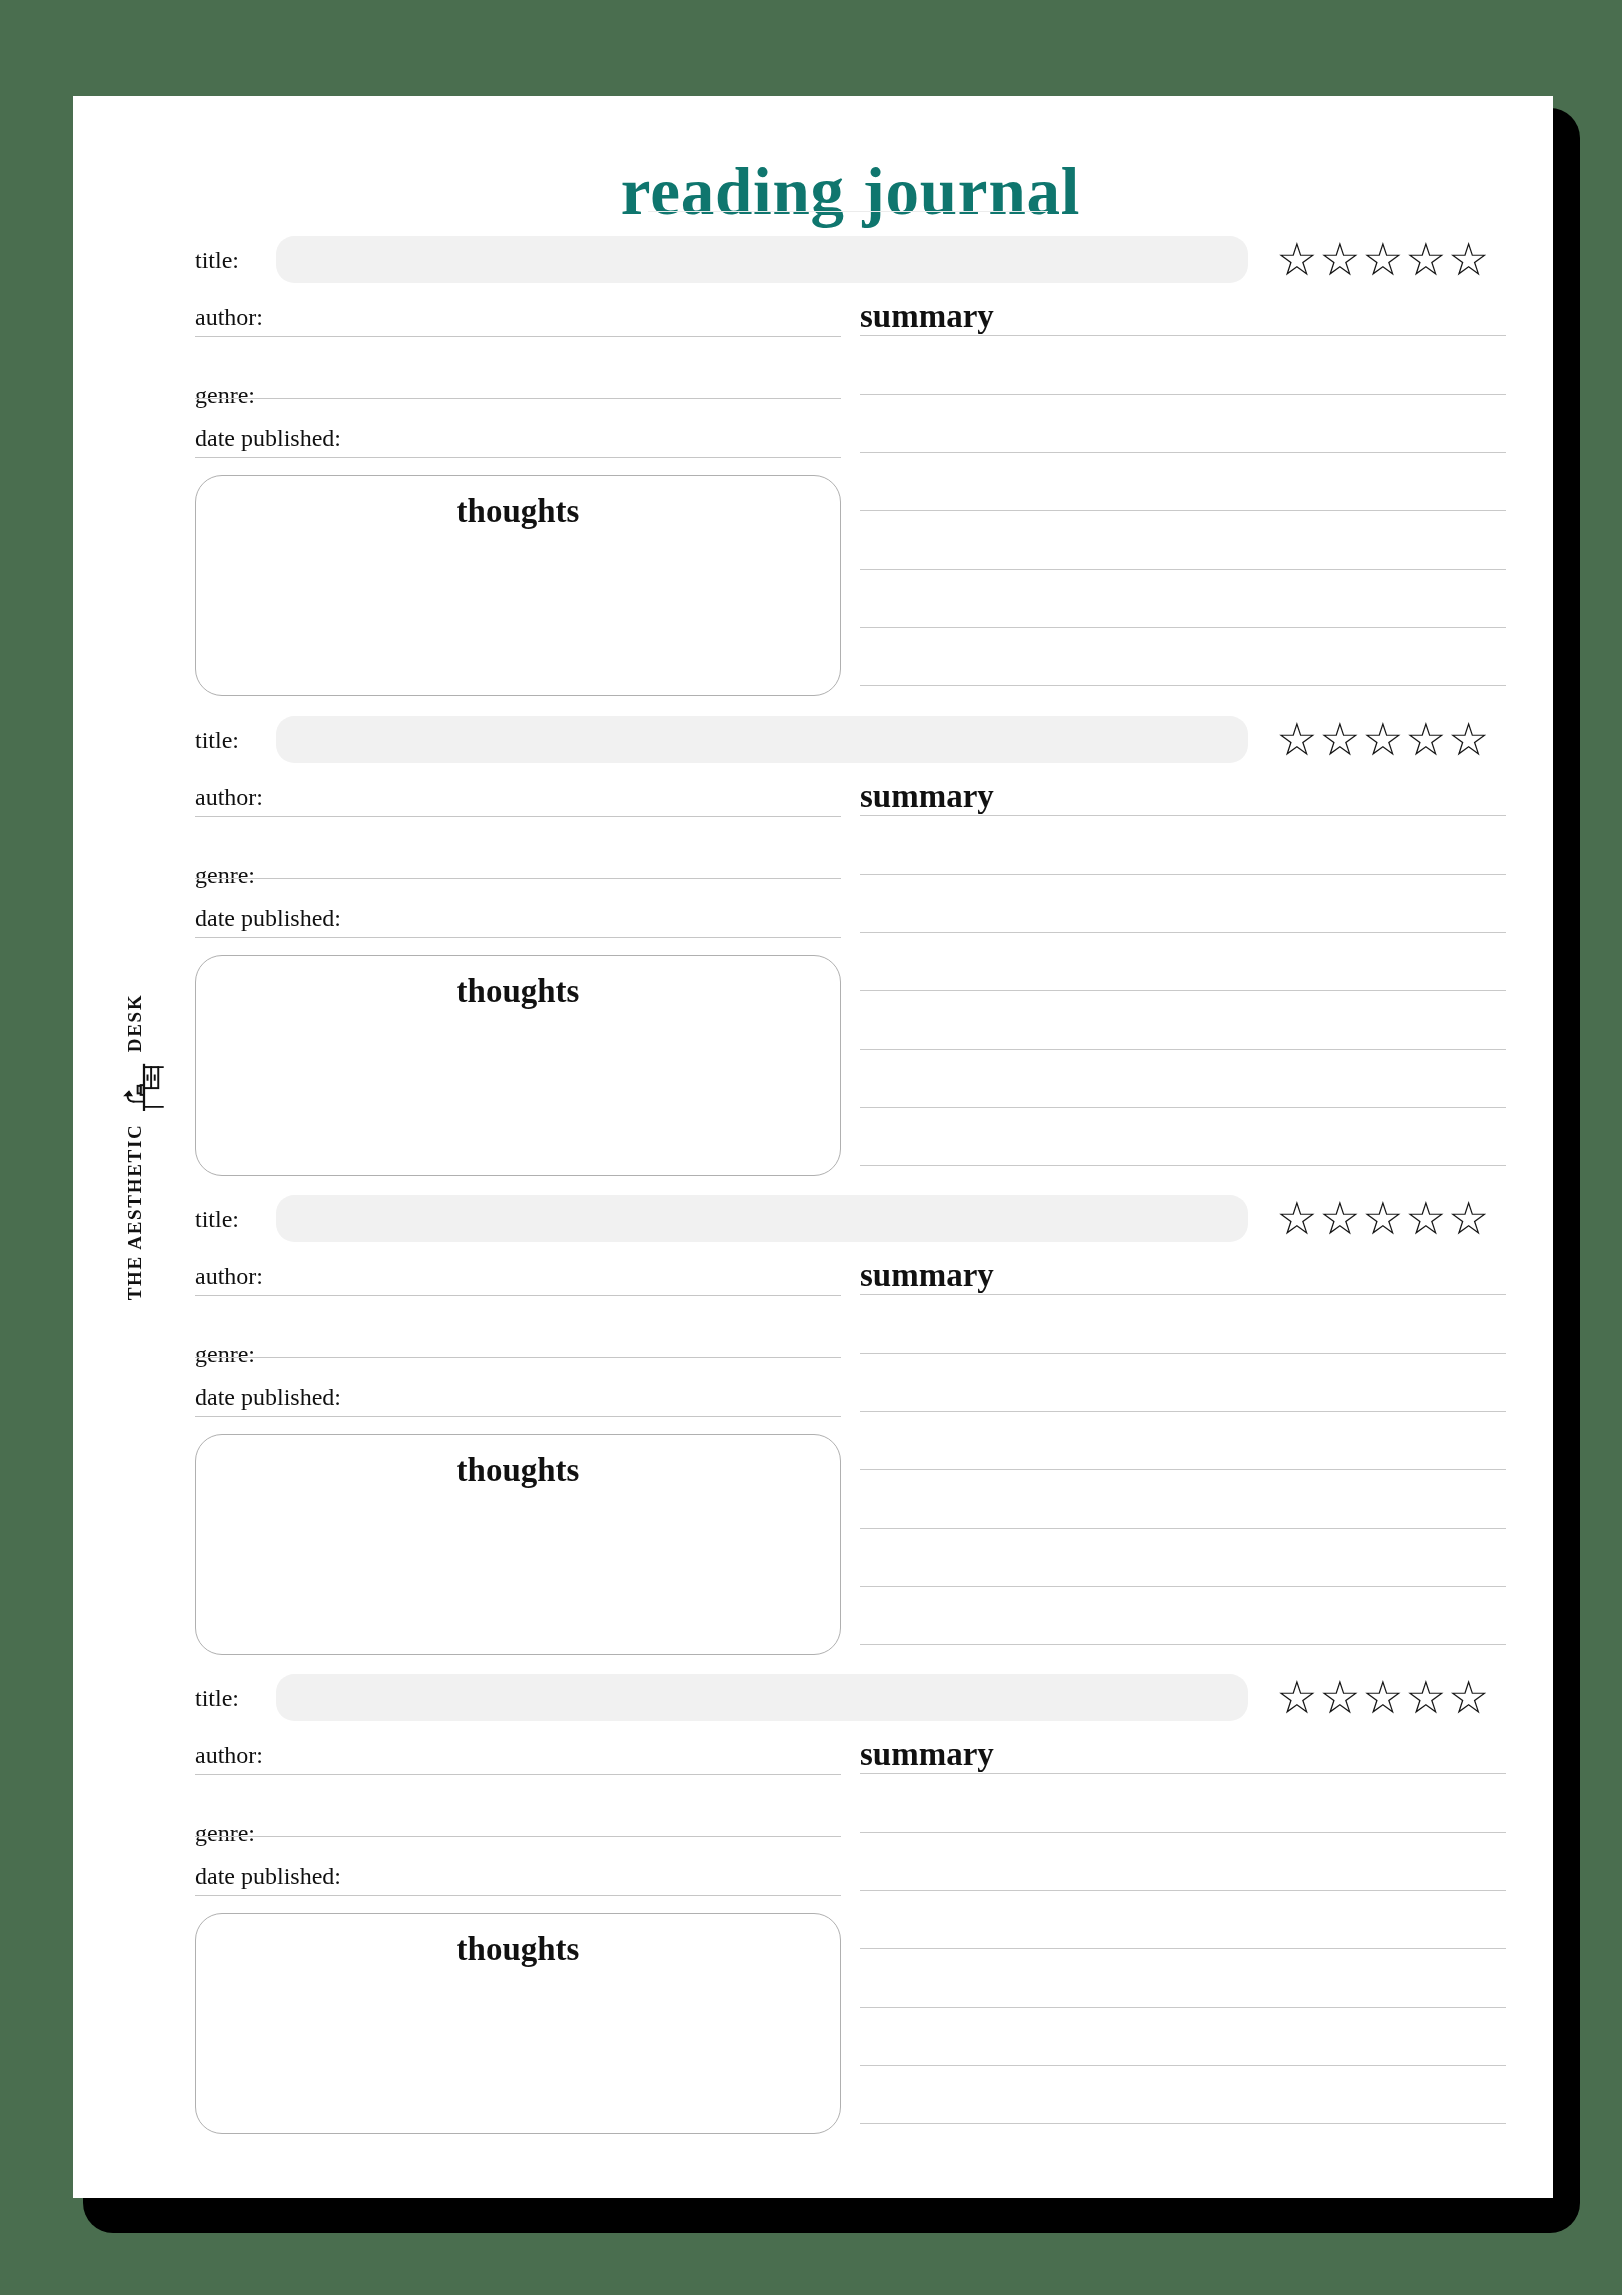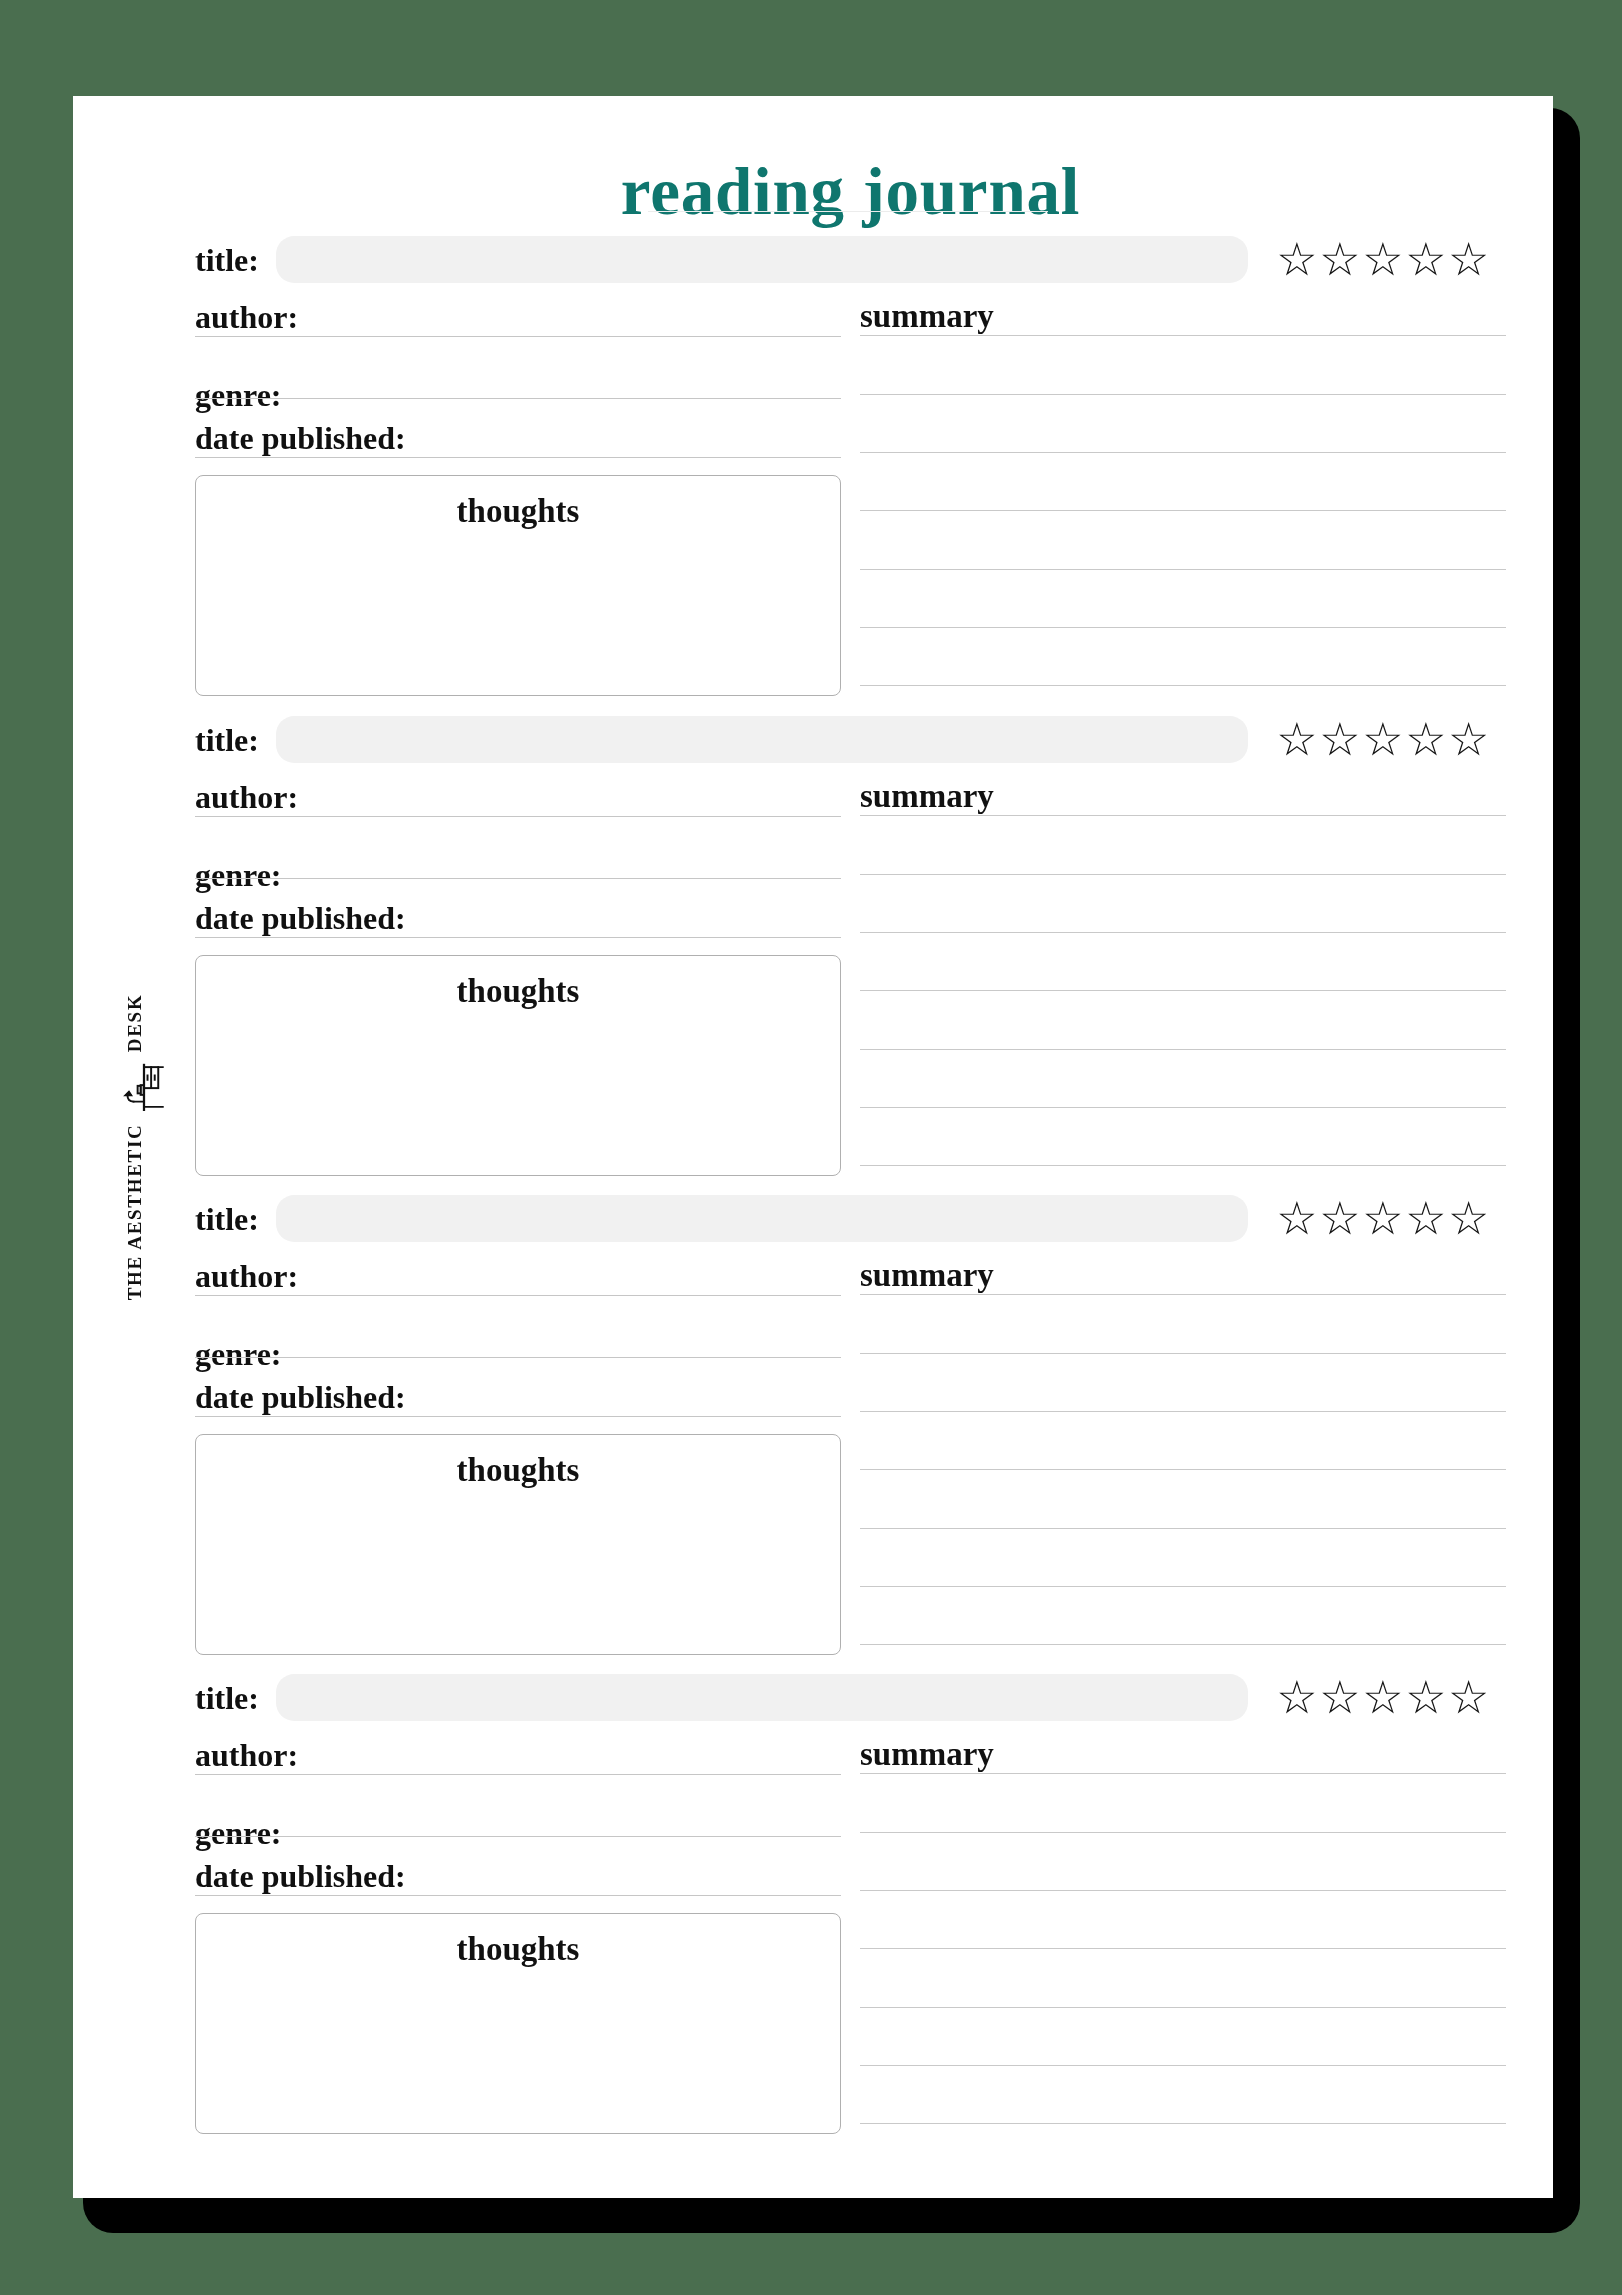--- a/index.html
+++ b/index.html
@@ -28,21 +28,21 @@
   }
   .header-rule{
     position:absolute;left:575px;top:115px;width:400px;height:0;
     border-top:0.8px solid #ececec;
   }
   .section{position:absolute;left:122px;width:1311px;height:479px;}
   .sec-0{top:140px}.sec-1{top:620px}.sec-2{top:1099px}.sec-3{top:1578px}
 
   .label{
     position:absolute;left:0;
-    font-weight:bold;font-size:32px;line-height:37px;color:#101010;
+    font-weight:normal;font-size:24px;line-height:37px;color:#101010;
     white-space:nowrap;
   }
   .title-label{top:5.8px;}
   .author-label{top:63px;}
   .genre-label{top:141px;}
   .date-label{top:184px;}
 
   .title-field{
     position:absolute;left:81px;top:0;width:972px;height:47px;
     background:#f1f1f1;border-radius:18.3px;
@@ -69,21 +69,21 @@
   }
   .sum-line{
     position:absolute;left:665px;width:646px;height:0;
     border-top:1.7px solid #c9c9c9;
   }
   .sl-0{top:99px}.sl-1{top:158px}.sl-2{top:216px}.sl-3{top:274px}
   .sl-4{top:333px}.sl-5{top:391px}.sl-6{top:449px}
 
   .thoughts-box{
     position:absolute;left:0;top:239px;width:646px;height:221px;
-    border:1.7px solid #b0b0b0;border-radius:8px;
+    border:1.7px solid #b0b0b0;border-radius:27px;
     box-sizing:border-box;
   }
   .thoughts-label{
     text-align:center;margin-top:16.7px;
     font-weight:bold;font-size:33px;line-height:37px;
   }
 
   .brand{
     position:absolute;left:62px;top:1051px;
     transform:translate(-50%,-50%) rotate(-90deg);

